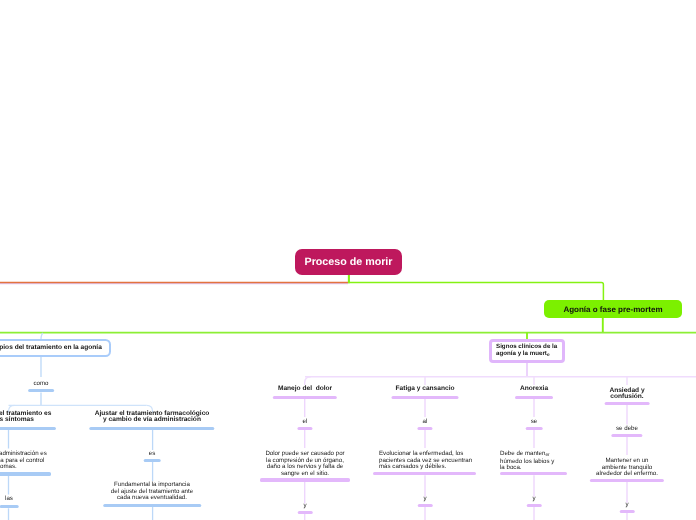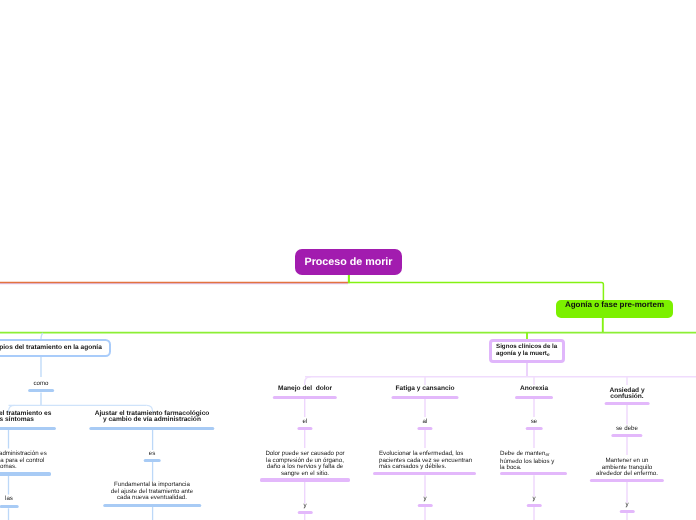--- a/index.html
+++ b/index.html
@@ -11,33 +11,32 @@
   #stage{position:relative;width:696px;height:520px;overflow:hidden;background:#fff;}
   svg#links{position:absolute;left:0;top:0;width:696px;height:520px;}
 
   .node{position:absolute;box-sizing:border-box;}
   
   .node,.tn{will-change:transform;transform:translateZ(0);}
 
   
   .root-node{
     left:295px;top:249px;width:107px;height:26px;
-    background:#a21caf;border-radius:7px;
+    background:#be185d;border-radius:7px;
     color:#ffffff;font-weight:bold;font-size:10.7px;
     display:flex;align-items:center;justify-content:center;
     white-space:nowrap;
   }
   
   .green-node{
-    left:544px;top:300px;width:117px;height:18px;
+    left:544px;top:300px;width:138px;height:18px;
     background:#7cf000;border-radius:5px;
     color:#101010;font-weight:bold;font-size:8px;
-    display:flex;justify-content:center;
+    display:flex;align-items:center;justify-content:center;
     white-space:nowrap;
-    margin-left:12px;
   }
   
   .box{
     display:flex;align-items:center;justify-content:center;
     text-align:center;font-weight:bold;color:#151515;background:#fff;
     white-space:nowrap;
   }
   .box-blue{
     left:-28.5px;top:338.7px;width:138.8px;height:17.9px;
     border:2.8px solid #a9ccfa;border-radius:5.5px;font-size:6.6px;

